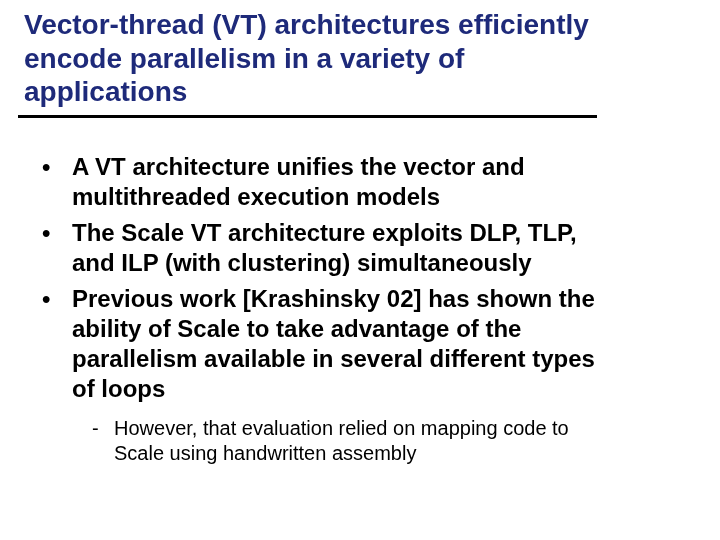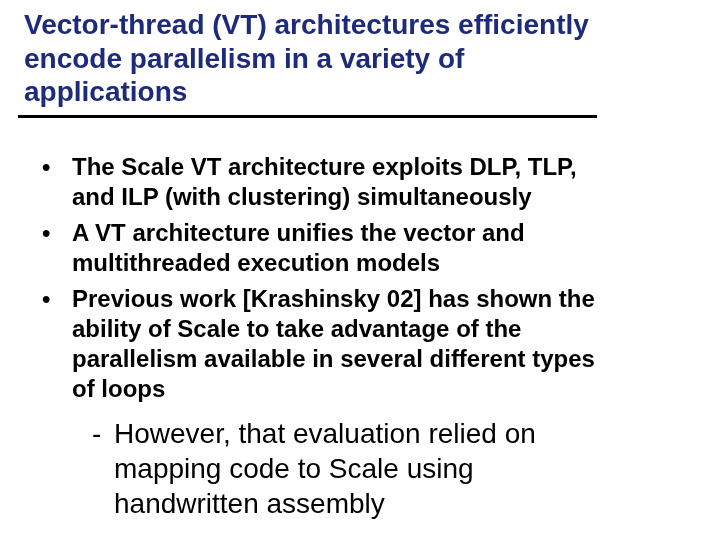--- a/index.html
+++ b/index.html
@@ -26,40 +26,40 @@
   .bullets > li::before {
     content: "•";
     position: absolute;
     left: 0;
     top: 0;
     font-size: 24px;
   }
   .sub { list-style: none; padding-left: 20px; margin-top: 12px; }
   .sub > li {
     position: relative;
-    font-size: 28px;
+    font-size: 20px;
     font-weight: normal;
     line-height: 1.25;
     padding-left: 22px;
   }
   .sub > li::before {
     content: "-";
     position: absolute;
     left: 0;
     top: 0;
   }
 </style>
 </head>
 <body>
 
 <div class="slide">
   <div class="title">Vector-thread (VT) architectures efficiently encode parallelism in a variety of applications</div>
   <ul class="bullets">
+    <li>A VT architecture unifies the vector and multithreaded execution models</li>
     <li>The Scale VT architecture exploits DLP, TLP, and ILP (with clustering) simultaneously</li>
-    <li>A VT architecture unifies the vector and multithreaded execution models</li>
     <li>
       <span>Previous work [Krashinsky 02] has shown the ability of Scale to take advantage of the parallelism available in several different types of loops</span>
       <ul class="sub">
         <li>However, that evaluation relied on mapping code to Scale using handwritten assembly</li>
       </ul>
     </li>
   </ul>
 </div>
 
 </body></html>

